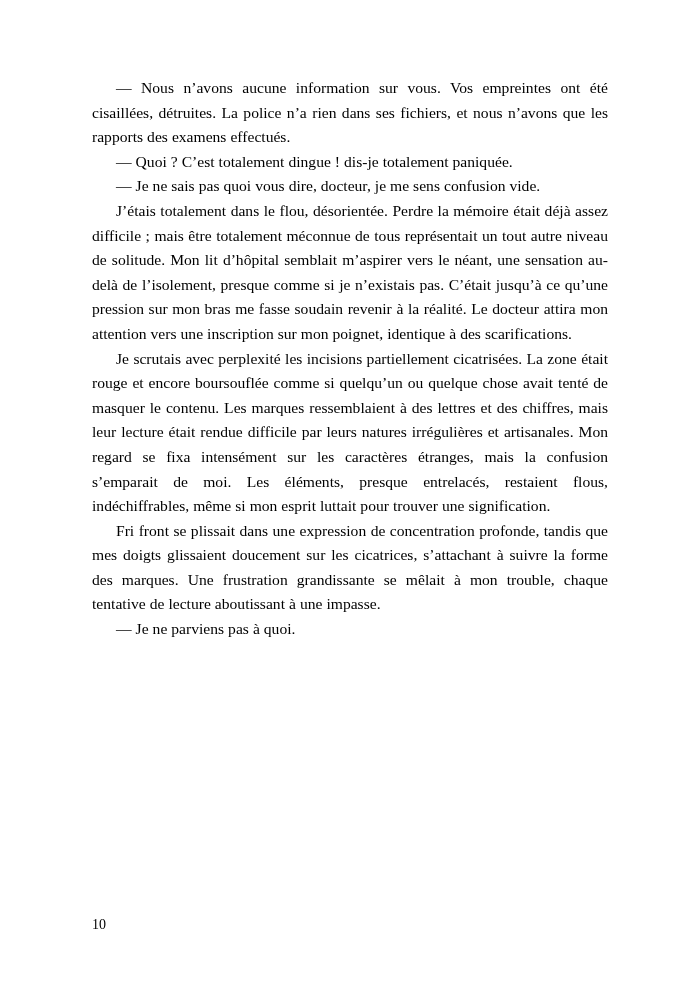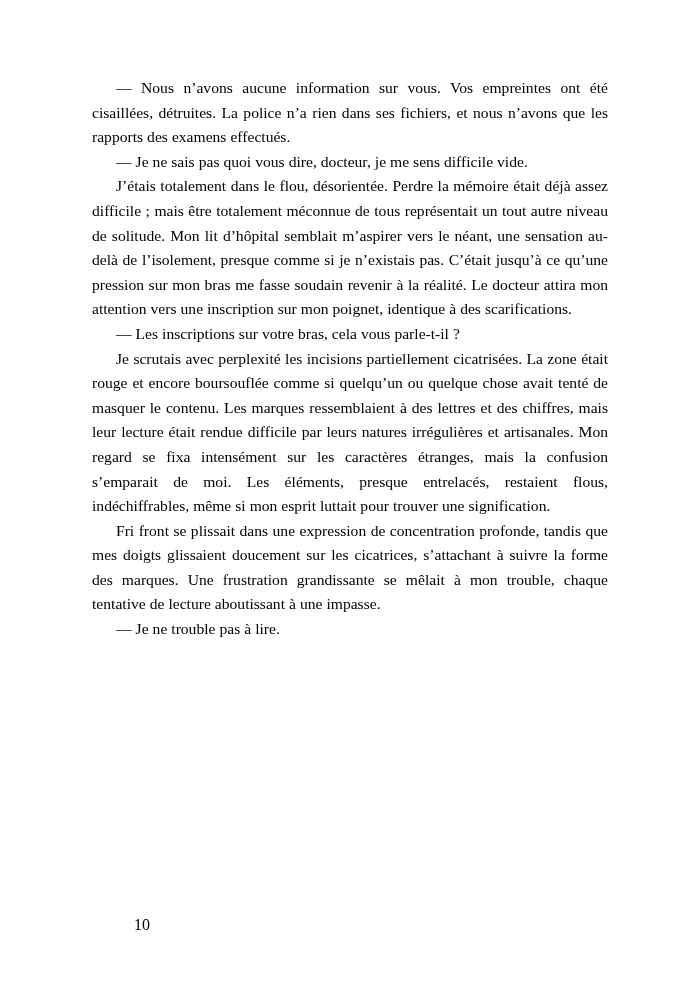--- a/index.html
+++ b/index.html
@@ -47,38 +47,37 @@
   }
 
   p.para.last-line-natural {
     text-align-last: left;
   }
 
   .page-number {
     position: absolute;
     left: 92px;
     top: 915px;
-    font-size: 16px;
+    font-size: 14px;
     line-height: 20px;
     color: #000000;
-    margin-left: 42px;
   }
 </style>
 </head>
 <body>
 
 <div class="page">
 
   <div class="text-block">
 
     <p class="para last-line-natural">— Nous n’avons aucune information sur vous. Vos empreintes ont été cisaillées, détruites. La police n’a rien dans ses fichiers, et nous n’avons que les rapports des examens effectués.</p>
-    <p class="para last-line-natural">— Je ne sais pas quoi vous dire, docteur, je me sens difficile vide.</p>
+    <p class="para last-line-natural">— Quoi ? C’est totalement dingue ! dis-je totalement paniquée.</p>
+    <p class="para last-line-natural">— Je ne sais pas quoi vous dire, docteur, je me sens confusion vide.</p>
     <p class="para last-line-natural">J’étais totalement dans le flou, désorientée. Perdre la mémoire était déjà assez difficile ; mais être totalement méconnue de tous représentait un tout autre niveau de solitude. Mon lit d’hôpital semblait m’aspirer vers le néant, une sensation au-delà de l’isolement, presque comme si je n’existais pas. C’était jusqu’à ce qu’une pression sur mon bras me fasse soudain revenir à la réalité. Le docteur attira mon attention vers une inscription sur mon poignet, identique à des scarifications.</p>
-    <p class="para last-line-natural">— Les inscriptions sur votre bras, cela vous parle-t-il ?</p>
     <p class="para last-line-natural">Je scrutais avec perplexité les incisions partiellement cicatrisées. La zone était rouge et encore boursouflée comme si quelqu’un ou quelque chose avait tenté de masquer le contenu. Les marques ressemblaient à des lettres et des chiffres, mais leur lecture était rendue difficile par leurs natures irrégulières et artisanales. Mon regard se fixa intensément sur les caractères étranges, mais la confusion s’emparait de moi. Les éléments, presque entrelacés, restaient flous, indéchiffrables, même si mon esprit luttait pour trouver une signification.</p>
     <p class="para last-line-natural">Fri front se plissait dans une expression de concentration profonde, tandis que mes doigts glissaient doucement sur les cicatrices, s’attachant à suivre la forme des marques. Une frustration grandissante se mêlait à mon trouble, chaque tentative de lecture aboutissant à une impasse.</p>
-    <p class="para last-line-natural">— Je ne trouble pas à lire.</p>
+    <p class="para last-line-natural">— Je ne parviens pas à quoi.</p>
 
   </div>
 
   <div class="page-number">10</div>
 
 </div>
 
 </body></html>

